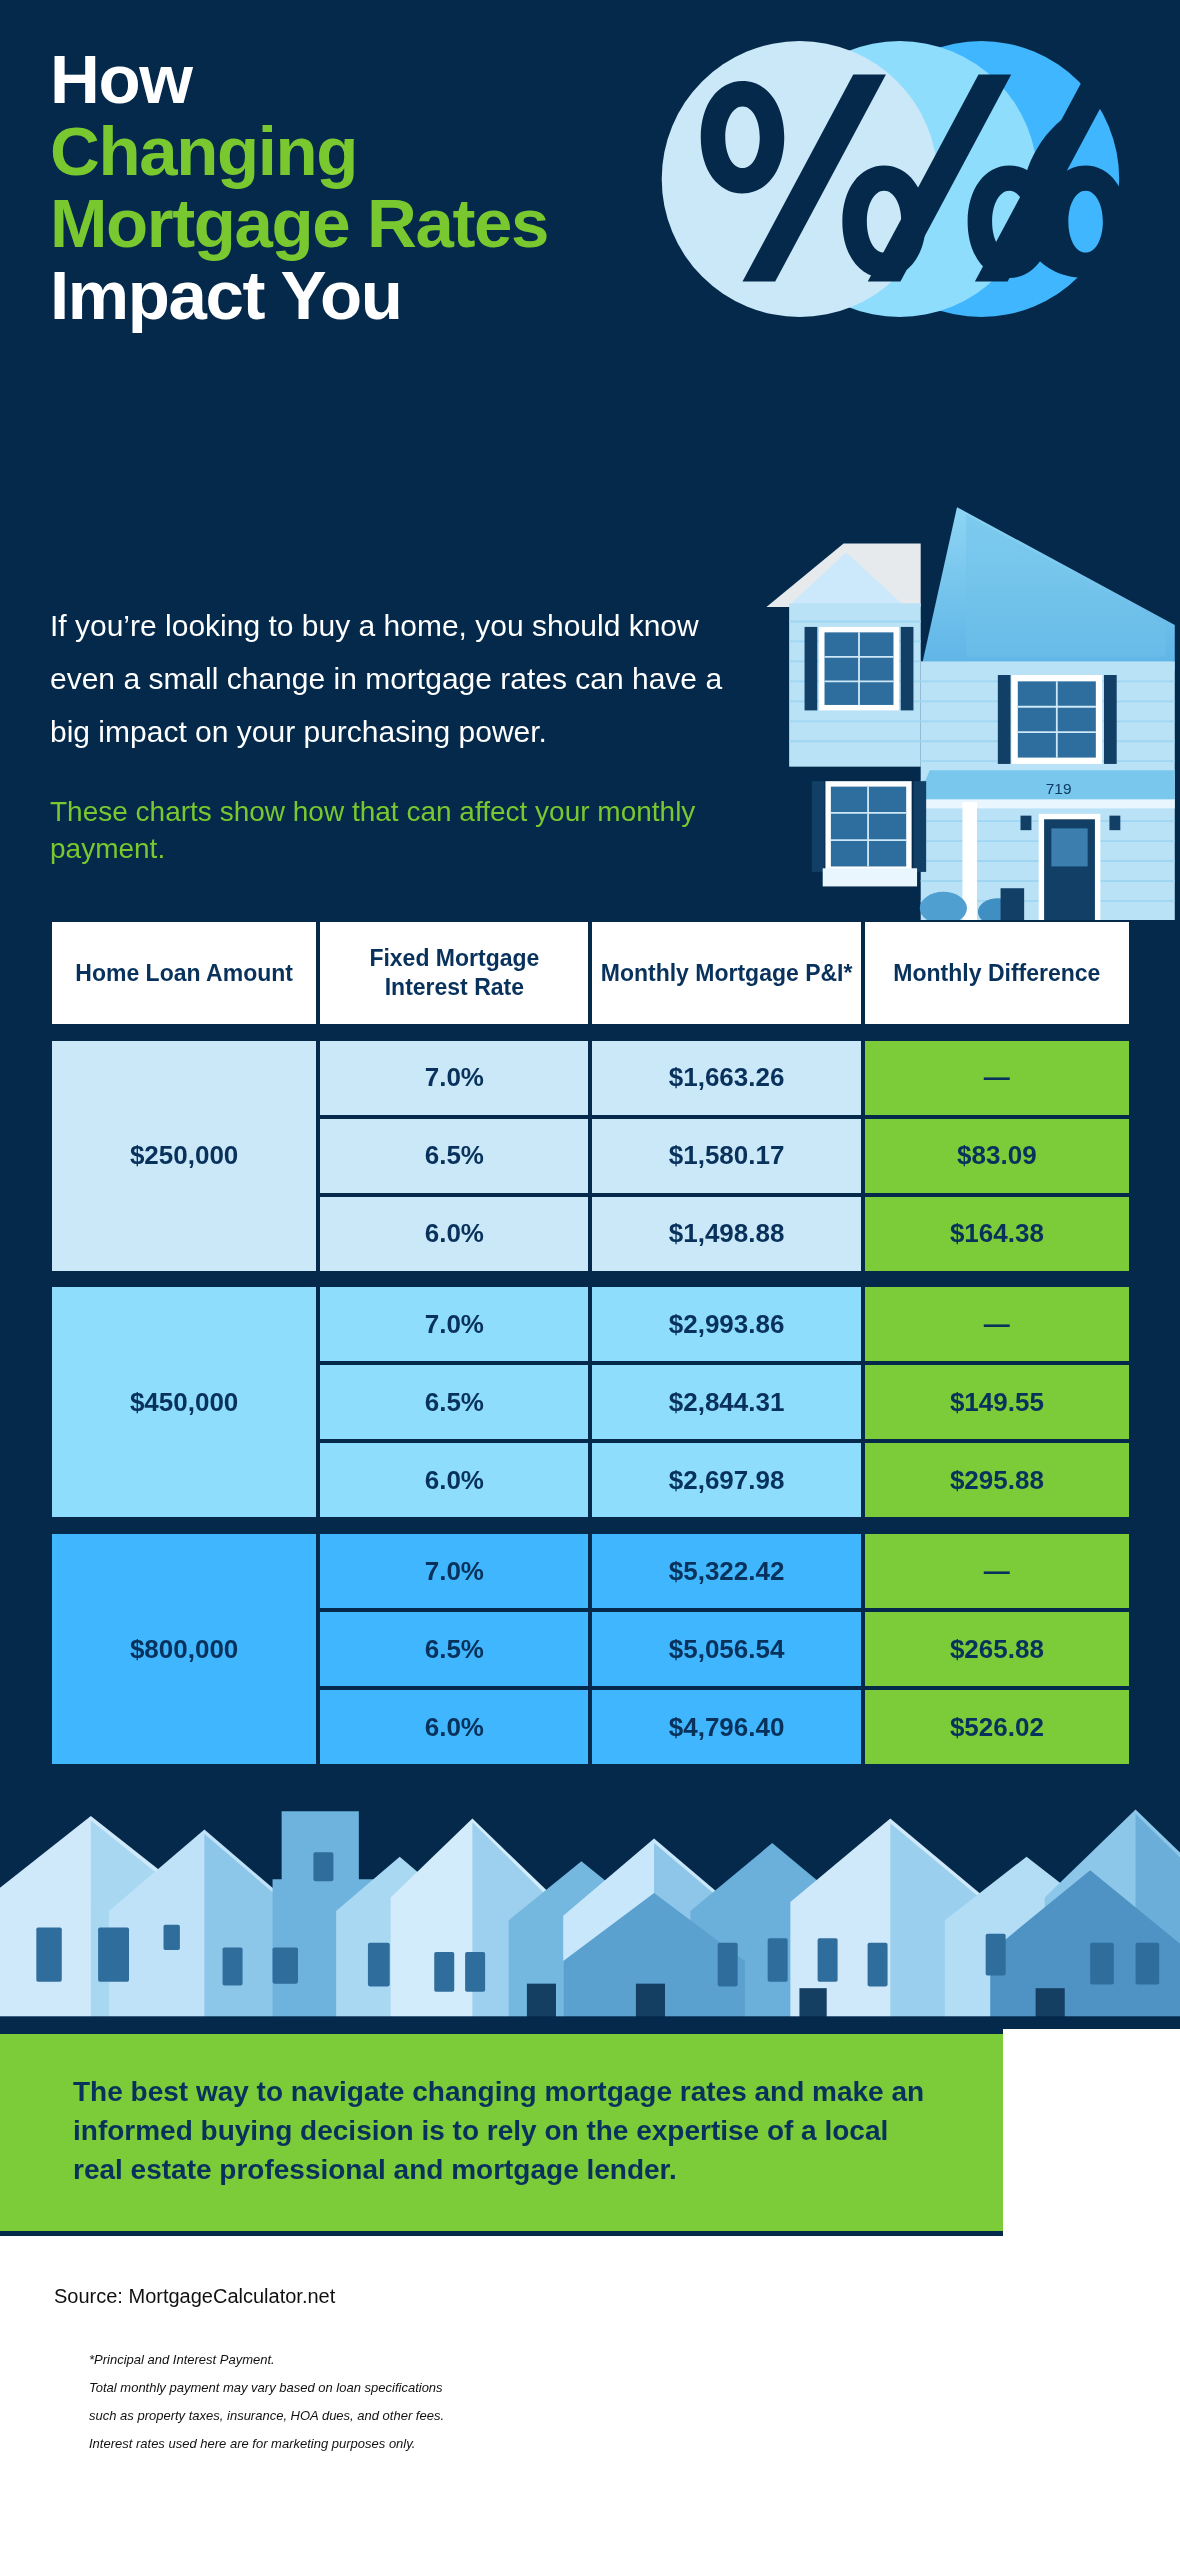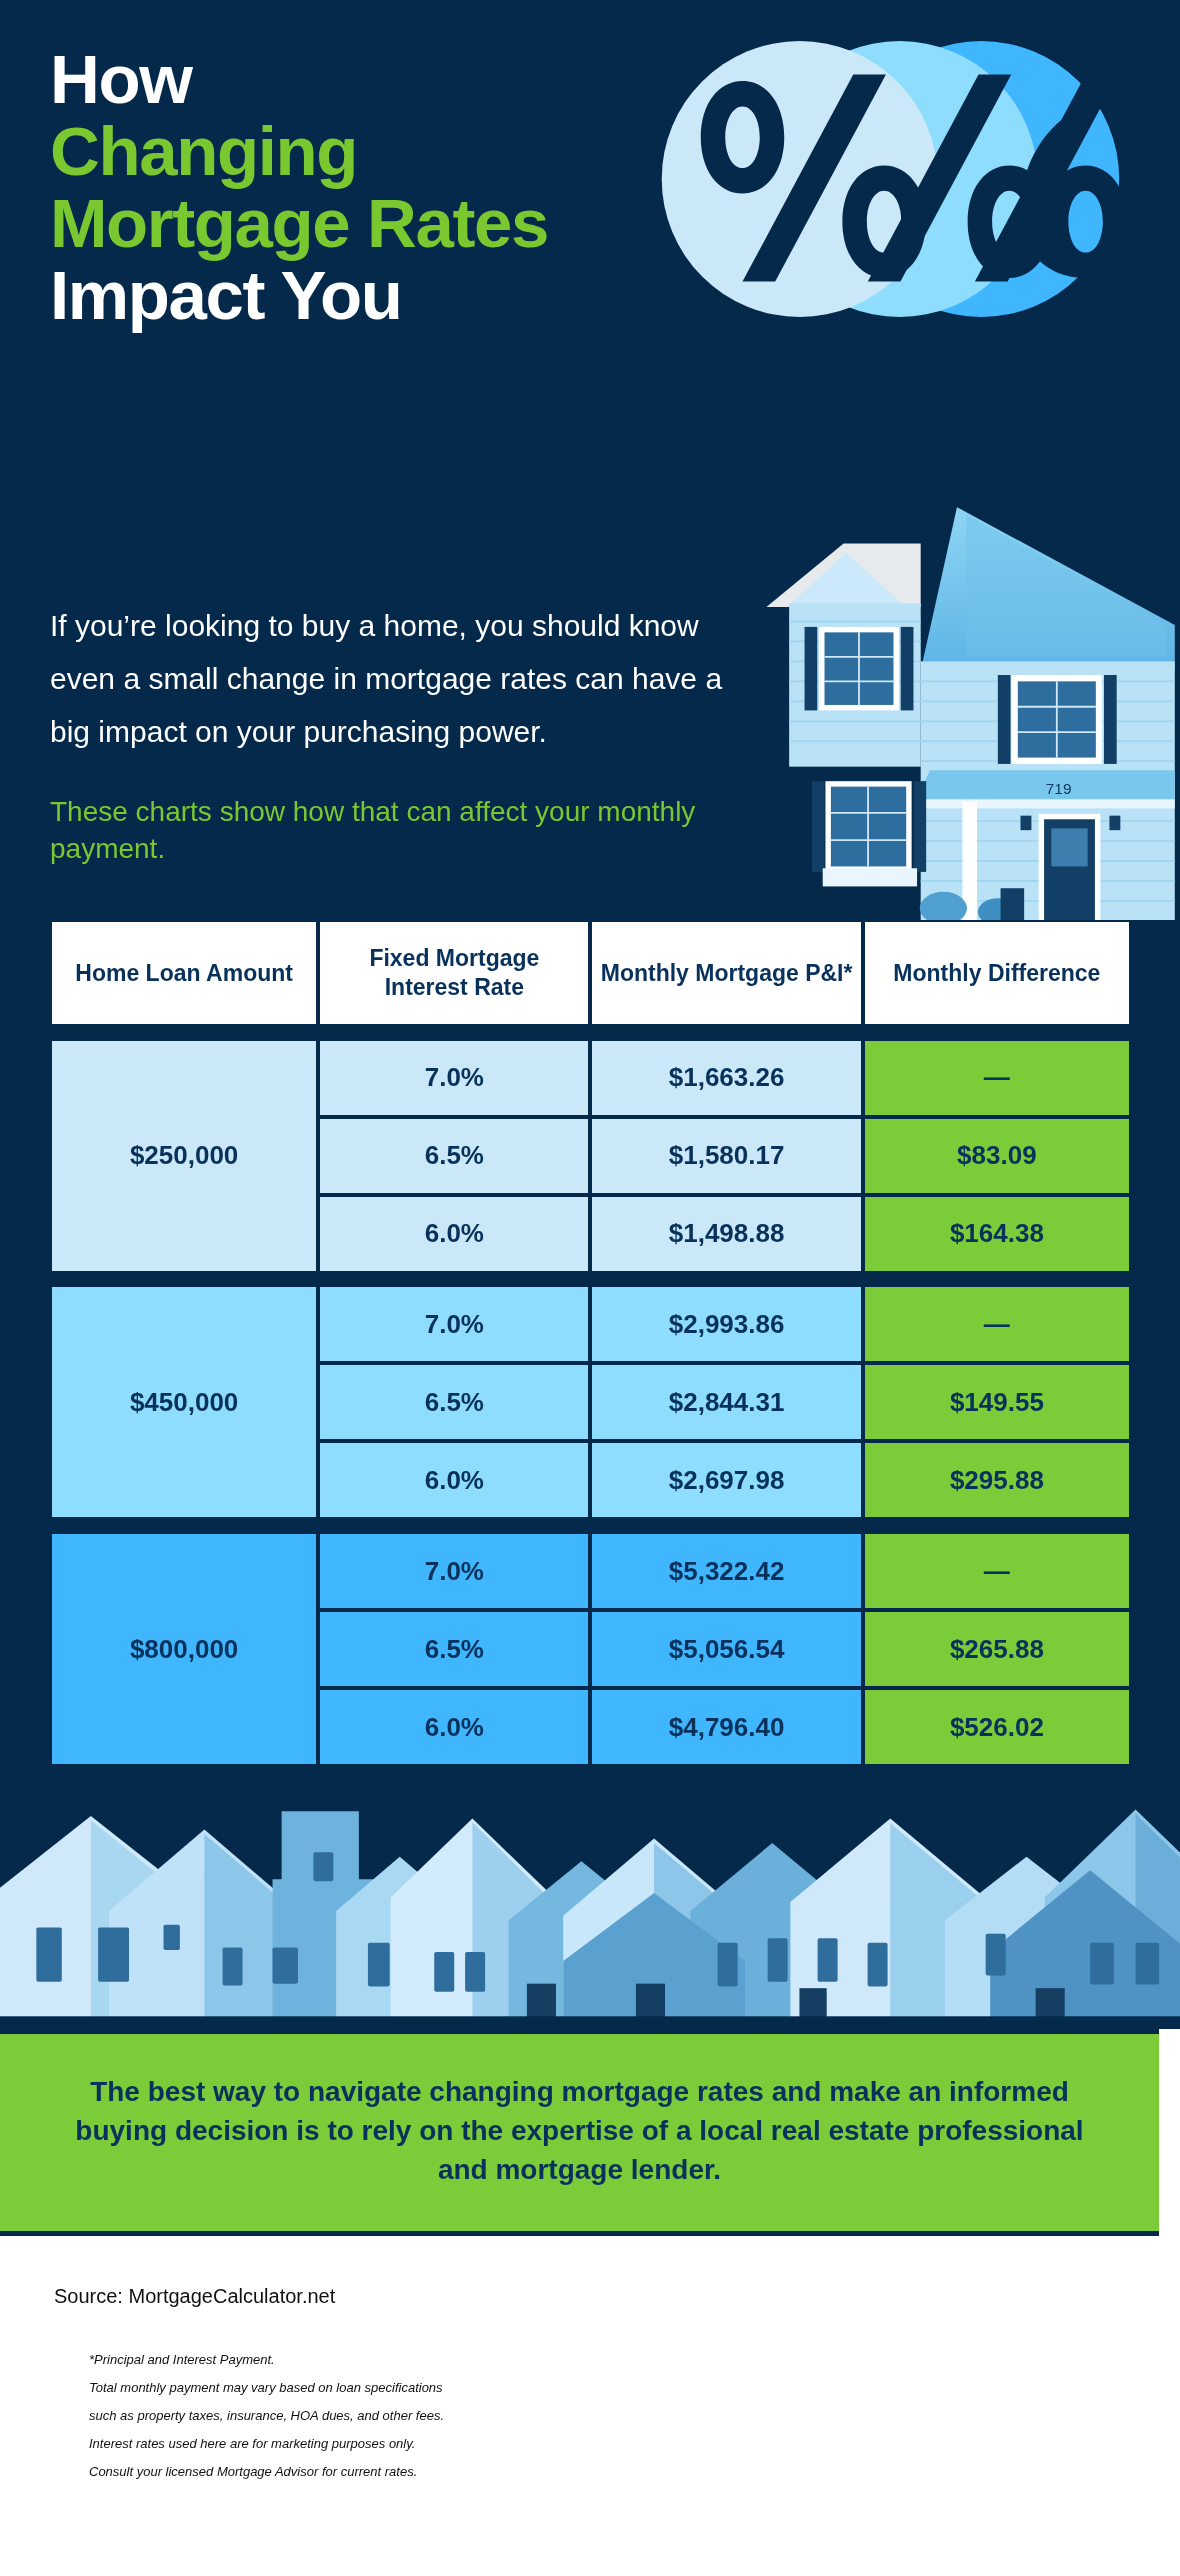--- a/index.html
+++ b/index.html
@@ -118,26 +118,25 @@
     position:relative;
     width:1181px;
     height:263px;
     background:#04294b;
     overflow:hidden;
   }
   .hood svg { width:100%; height:100%; display:block; }
 
   
   .banner {
-    width:1159px;
+    width:1003px;
     background:#7bcc38;
     border-top:5.4px solid #04294b;
     border-bottom:5.4px solid #04294b;
     padding:38px 73px 42px 73px;
-    text-align:center;
   }
   .banner-text {
     color:#08325c;
     font-weight:bold;
     font-size:28px;
     line-height:39px;
     font-family:"Liberation Sans", sans-serif;
   }
 
   
@@ -433,16 +432,15 @@
   <p class="banner-text">The best way to navigate changing mortgage rates and make an informed buying decision is to rely on the expertise of a local real estate professional and mortgage lender.</p>
 </div>
 
 <div class="footer">
   <div class="src">Source: MortgageCalculator.net</div>
   <div class="disc">
     <div>*Principal and Interest Payment.</div>
     <div>Total monthly payment may vary based on loan specifications</div>
     <div>such as property taxes, insurance, HOA dues, and other fees.</div>
     <div>Interest rates used here are for marketing purposes only.</div>
-    <div>Consult your licensed Mortgage Advisor for current rates.</div>
   </div>
 </div>
 
 
 </body></html>

